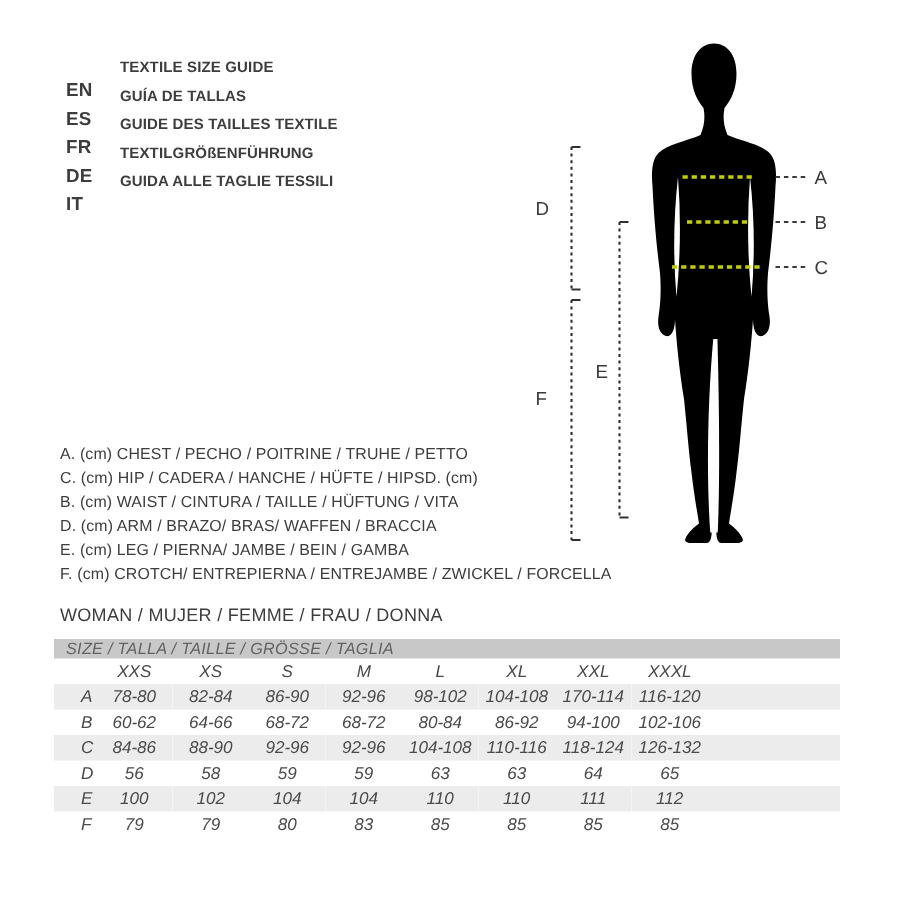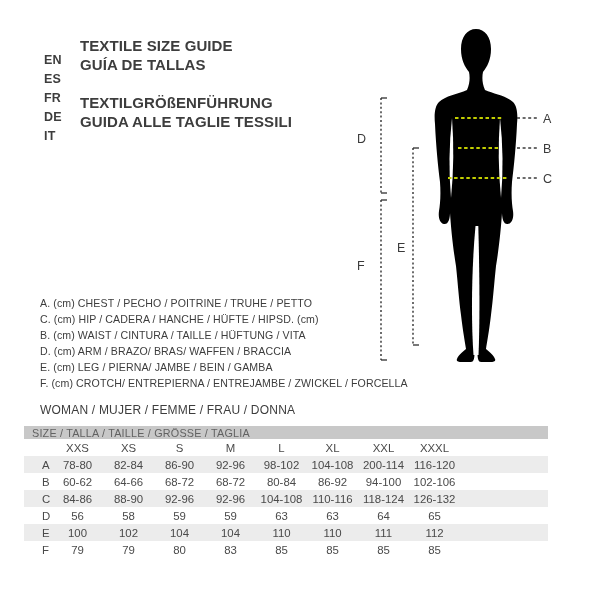--- a/index.html
+++ b/index.html
@@ -4,29 +4,29 @@
 <style>
   html,body{margin:0;padding:0;background:#fff;}
   #canvas{
     position:relative;width:600px;height:600px;background:#ffffff;overflow:hidden;
     font-family:"Liberation Sans",sans-serif;color:#3d3d3d;
   }
   
   .lang-block{position:absolute;left:44px;top:36px;}
   .lang-row{display:flex;height:19px;align-items:center;}
   .lang-code{width:36px;font-size:12.5px;font-weight:700;letter-spacing:.2px;margin-top:29px;}
-  .lang-title{font-size:15px;font-weight:700;letter-spacing:.1px;white-space:nowrap;}
+  .lang-title{font-size:10px;font-weight:700;letter-spacing:.1px;white-space:nowrap;}
   
   .measure-block{position:absolute;left:40px;top:295px;}
   .measure-line{height:16px;display:flex;align-items:center;font-size:10.6px;font-weight:400;
     letter-spacing:.1px;white-space:nowrap;}
   
   .section-title{position:absolute;left:40px;top:403px;font-size:12px;font-weight:400;letter-spacing:.2px;}
   
-  .size-table{position:absolute;left:24px;top:426px;width:524px;border-collapse:collapse;table-layout:fixed;}
+  .size-table{position:absolute;left:36px;top:426px;width:524px;border-collapse:collapse;table-layout:fixed;font-style:italic;}
   .size-table td,.size-table th{padding:0;font-size:11.4px;font-weight:400;color:#4a4a4a;
     text-align:center;vertical-align:middle;overflow:hidden;white-space:nowrap;}
   .size-table .bar th{height:13px;background:#c8c8c8;color:#626262;font-size:10.8px;
     text-align:left;padding-left:8px;font-weight:400;letter-spacing:.2px;}
   .size-table .sizes td{height:17px;color:#4a4a4a;}
   .size-table tbody td{height:17px;}
   .size-table tbody tr:nth-child(odd){background:#ececec;}
   .size-table .rowlabel{text-align:left;padding-left:18px;}
   
   .diagram{position:absolute;left:0;top:0;pointer-events:none;}
@@ -41,20 +41,21 @@
     <div class="lang-row">
       <span class="lang-code">EN</span>
       <span class="lang-title">TEXTILE SIZE GUIDE</span>
     </div>
     <div class="lang-row">
       <span class="lang-code">ES</span>
       <span class="lang-title">GUÍA DE TALLAS</span>
     </div>
     <div class="lang-row">
       <span class="lang-code">FR</span>
+      <span class="lang-title">GUIDE DES TAILLES TEXTILE</span>
     </div>
     <div class="lang-row">
       <span class="lang-code">DE</span>
       <span class="lang-title">TEXTILGRÖßENFÜHRUNG</span>
     </div>
     <div class="lang-row">
       <span class="lang-code">IT</span>
       <span class="lang-title">GUIDA ALLE TAGLIE TESSILI</span>
     </div>
   </div>
@@ -171,21 +172,21 @@
     </thead>
     <tbody>
       <tr>
         <td class="rowlabel">A</td>
         <td>78-80</td>
         <td>82-84</td>
         <td>86-90</td>
         <td>92-96</td>
         <td>98-102</td>
         <td>104-108</td>
-        <td>200-114</td>
+        <td>170-114</td>
         <td>116-120</td>
         <td></td>
       </tr>
       <tr>
         <td class="rowlabel">B</td>
         <td>60-62</td>
         <td>64-66</td>
         <td>68-72</td>
         <td>68-72</td>
         <td>80-84</td>

